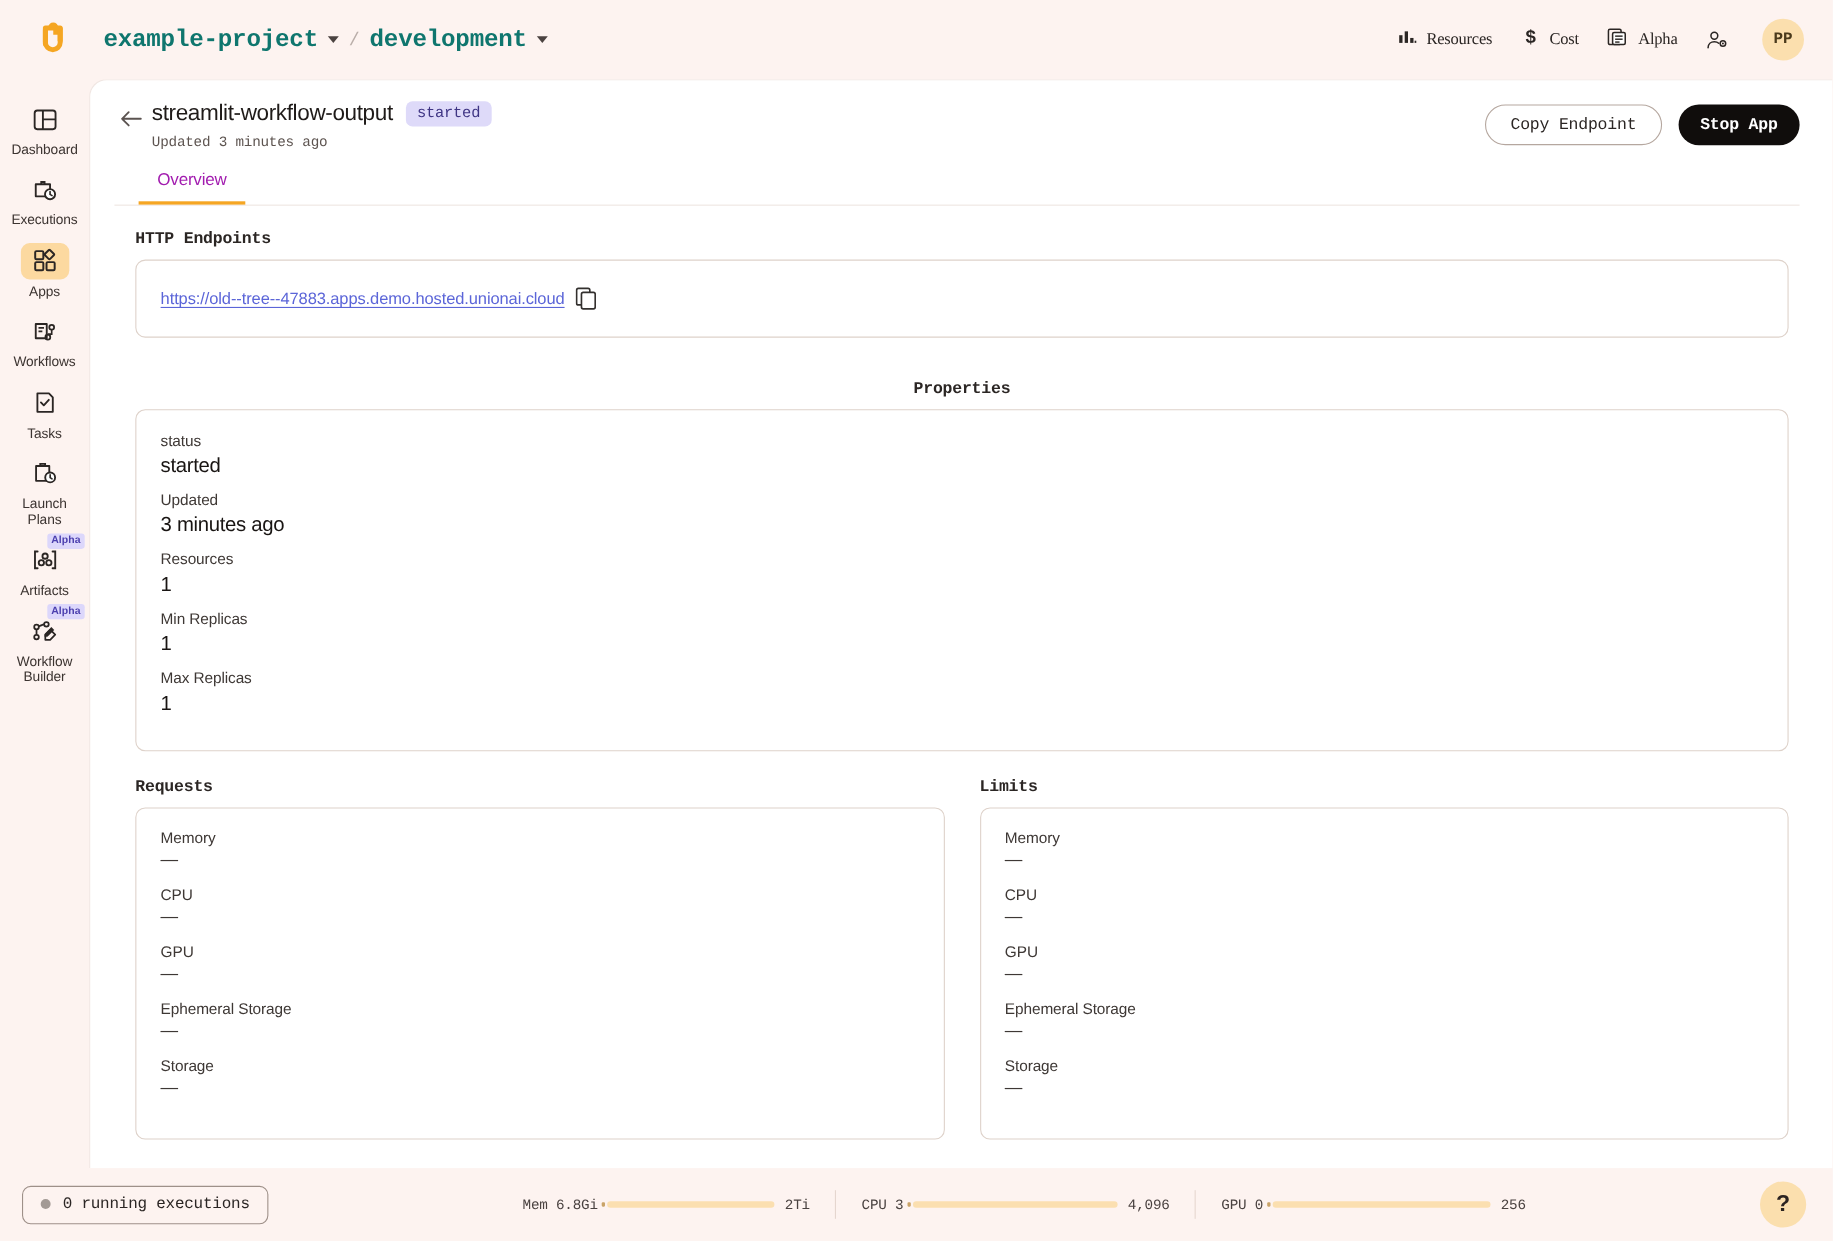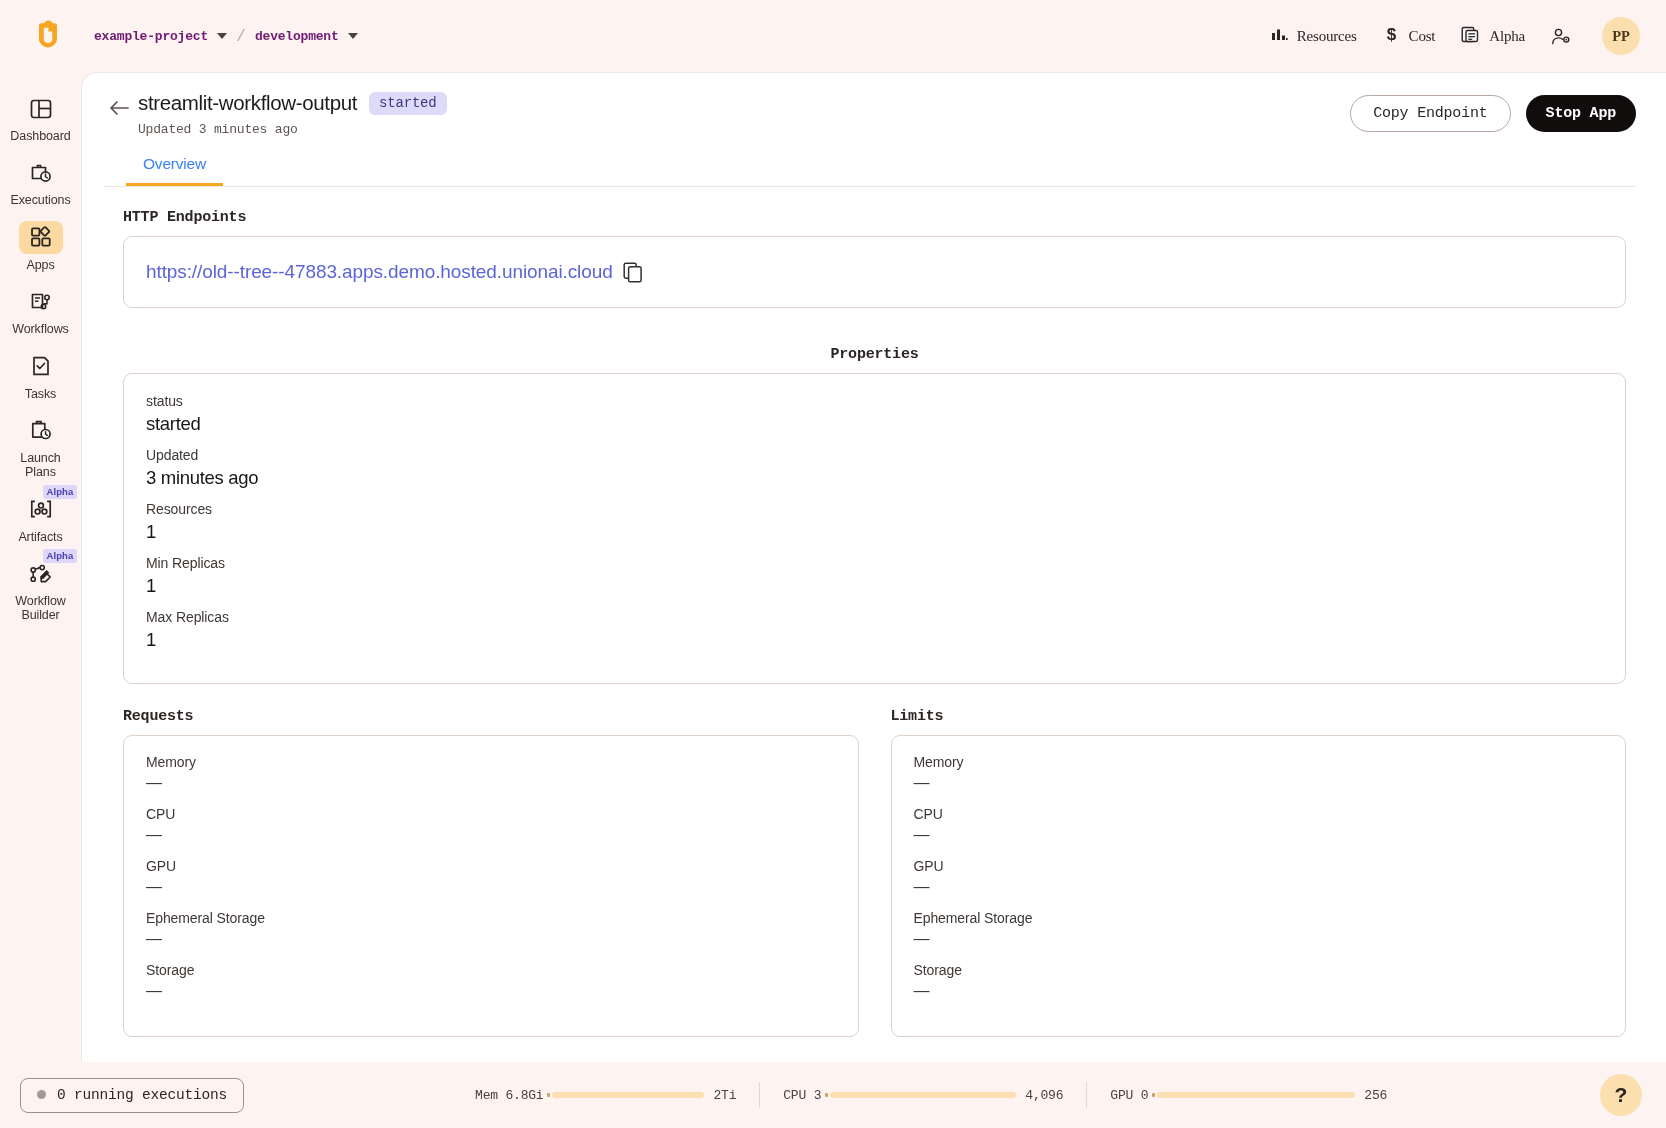--- a/index.html
+++ b/index.html
@@ -23,37 +23,37 @@
   #topbar {
     height: 72px; flex: 0 0 72px;
     display: flex; align-items: center;
     padding: 0 26px 0 16px;
     background: #fdf3f0;
   }
   #logo-wrap { width: 64px; display: flex; align-items: center; justify-content: center; }
   #breadcrumb { display: flex; align-items: center; gap: 6px; margin-left: 14px; }
   .crumb {
     font-family: "Liberation Mono", monospace;
-    font-size: 13px; font-weight: 700; color: #701a75;
+    font-size: 22px; font-weight: 700; color: #0f766e;
     letter-spacing: -0.2px;
   }
   .crumb-sep { font-family:"Liberation Mono",monospace; font-size: 16.5px; color: #b9ada8; margin: 0 3px; }
   .caret { width: 0; height: 0; border-left: 5px solid transparent; border-right: 5px solid transparent;
            border-top: 6px solid #4a4240; margin-left: 3px; }
   #topbar-right { margin-left: auto; display: flex; align-items: center; gap: 26px; }
   .top-action { display: flex; align-items: center; gap: 9px; cursor: pointer; }
   .top-action .lbl {
     font-family: Liberation Serif, serif; font-size: 15px;
     color: #2b2624; font-weight: 500; letter-spacing: -0.2px;
   }
   #avatar {
     width: 38px; height: 38px; border-radius: 50%;
     background: #fbdfae; color: #4a3a1c;
     display: flex; align-items: center; justify-content: center;
-    font-family: Liberation Serif, serif; font-size: 14.5px; font-weight: 700;
+    font-family: Liberation Mono, monospace; font-size: 14.5px; font-weight: 700;
     margin-left: 4px;
   }
 
   
   #bodyrow { flex: 1; display: flex; min-height: 0; }
 
   
   #sidebar {
     width: 81px; flex: 0 0 81px;
     background: #fdf3f0;
@@ -125,39 +125,39 @@
     border: 1px solid #b5a79f; padding: 9px 22px;
   }
   #stop-app-btn {
     background: #100d0c; color: #ffffff; border: none;
     padding: 10px 20px; font-weight: 700;
   }
 
   
   #tabs { margin-top: 14px; padding: 0 22px; border-bottom: 1px solid #eee6e2; display: flex; }
   .tab {
-    font-size: 15.5px; color: #3b82f6; padding: 4px 17px 10px;
+    font-size: 15.5px; color: #a21caf; padding: 4px 17px 10px;
     border-bottom: 3px solid transparent; cursor: pointer; letter-spacing: -0.2px;
   }
   .tab.active { border-bottom-color: #f5a623; }
 
   
   #content { flex: 1; overflow: hidden; padding: 22px 40px 0 41px; }
   .section-title {
     font-family: "Liberation Mono", monospace;
     font-size: 15px; font-weight: 700; color: #2b2624;
     letter-spacing: -0.2px; margin-bottom: 10px;
   }
   .card {
     border: 1px solid #ded2ca; border-radius: 9px; background: #fff;
     padding: 18px 20px;
   }
   #endpoint-row { display: flex; align-items: center; gap: 10px; padding: 6px 0 6px 2px; }
   #endpoint-link {
-    font-size: 19px; color: #5b65d8; 
+    font-size: 15px; color: #5b65d8; text-decoration: underline;
     text-underline-offset: 3px; cursor: pointer; letter-spacing: -0.1px;
   }
   #copy-icon-btn { cursor: pointer; display: flex; align-items: center; }
 
   .prop { margin-bottom: 13px; }
   .prop:last-child { margin-bottom: 0; }
   .prop-label { font-size: 14px; color: #3e3835; letter-spacing: -0.1px; }
   .prop-value { font-size: 18.5px; color: #191513; margin-top: 4px; letter-spacing: -0.3px; }
   .prop-value.dash { font-size: 16px; color: #3e3835; }
 

